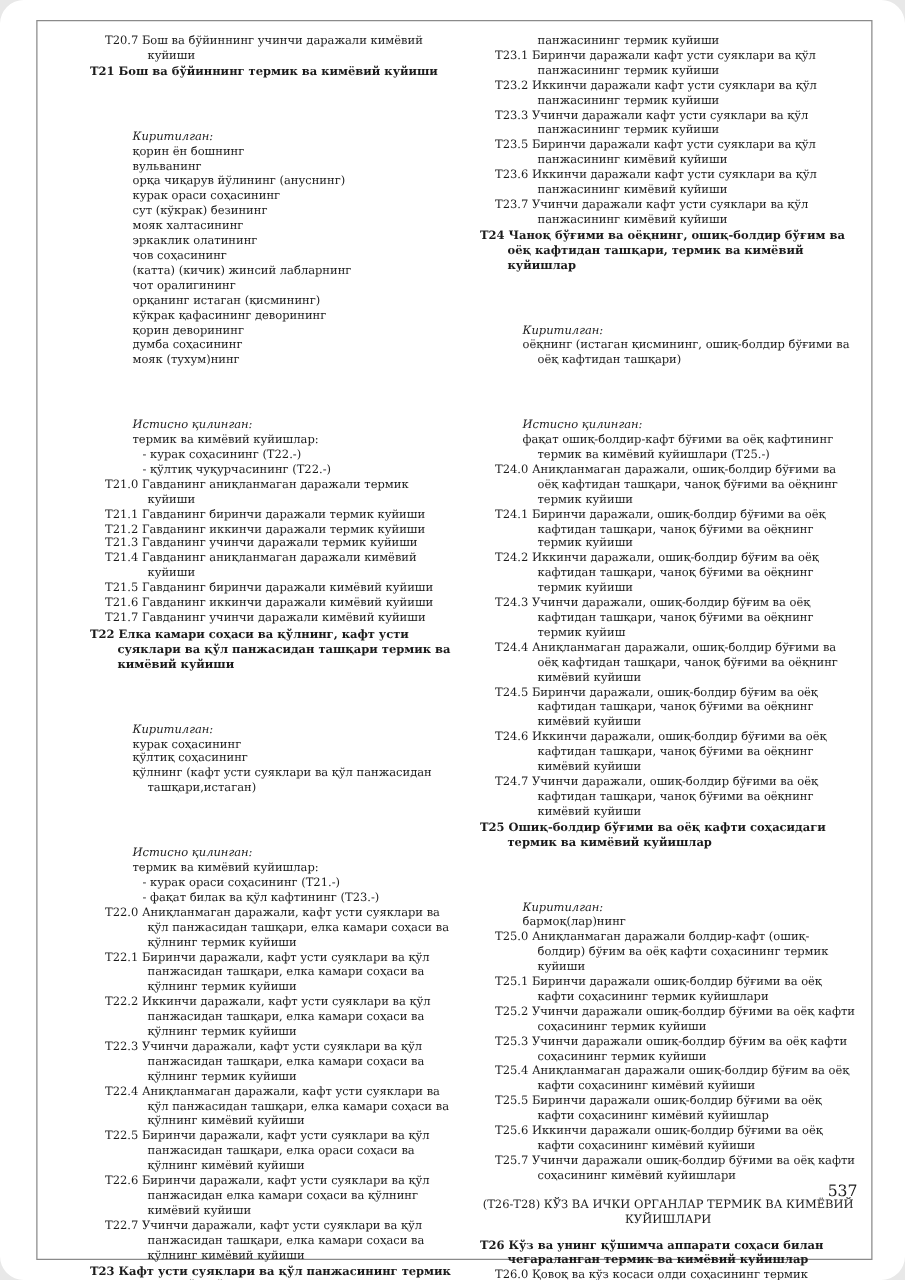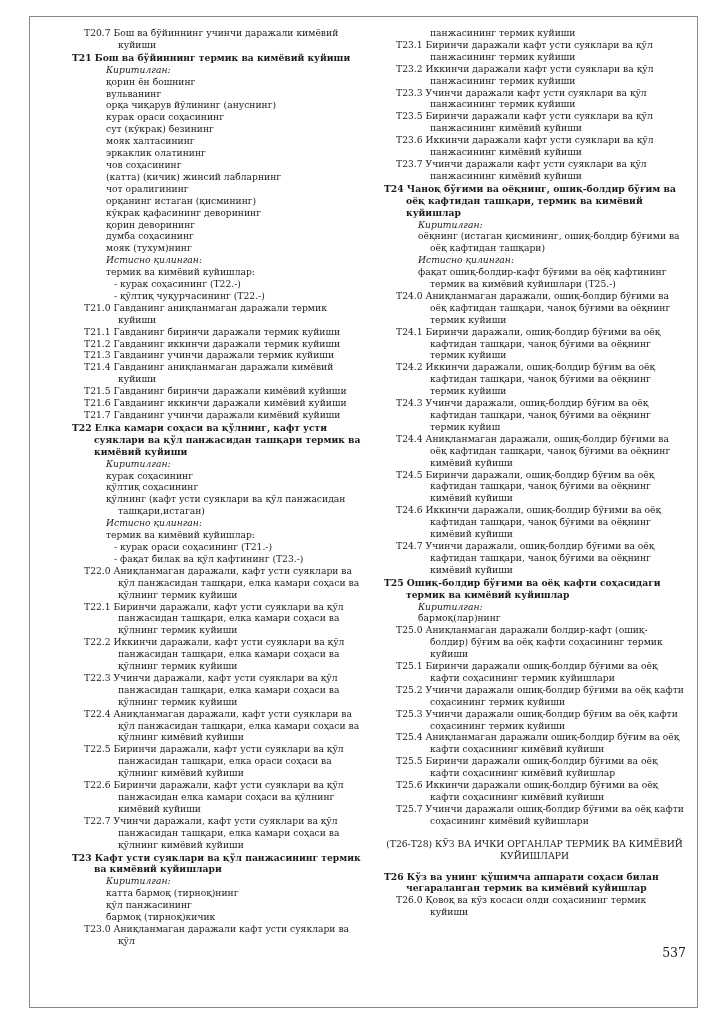--- a/index.html
+++ b/index.html
@@ -3,20 +3,21 @@
 <meta charset="utf-8">
 <style>
   html,body{margin:0;padding:0;background:#e8e8e8;}
   .page{
     position:relative;
     width:724px;height:1024px;
     background:#ffffff;
     font-family:"DejaVu Serif","Liberation Serif",serif;
     color:#1b1b1b;
     overflow:hidden;
+    border-radius:19px;
   }
   .frame{
     position:absolute;
     left:29px;top:16px;right:26px;bottom:16px;
     border:1px solid #8a8a8a;
     pointer-events:none;
   }
   .col{
     position:absolute;
     top:27px;
@@ -24,21 +25,21 @@
     line-height:11.9px;
   }
   .col-left{left:72px;width:293px;}
   .col-right{left:384px;width:301px;}
   .ln{white-space:normal;}
   
   .s-h{font-weight:bold;padding-left:22px;text-indent:-22px;margin-top:1px;}
   
   .s-e{margin-left:12px;padding-left:34px;text-indent:-34px;}
   
-  .s-i{margin-left:34px;font-style:italic;}
+  .s-i{margin-left:34px;font-style:italic;margin-top:40px;}
   
   .s-p{margin-left:34px;padding-left:12px;text-indent:-12px;}
   
   .s-d{margin-left:42px;padding-left:10px;text-indent:-10px;}
   
   .s-cont{margin-left:46px;}
   
   .s-c{
     font-weight:normal;text-align:center;
     margin-top:11px;margin-bottom:9px;

